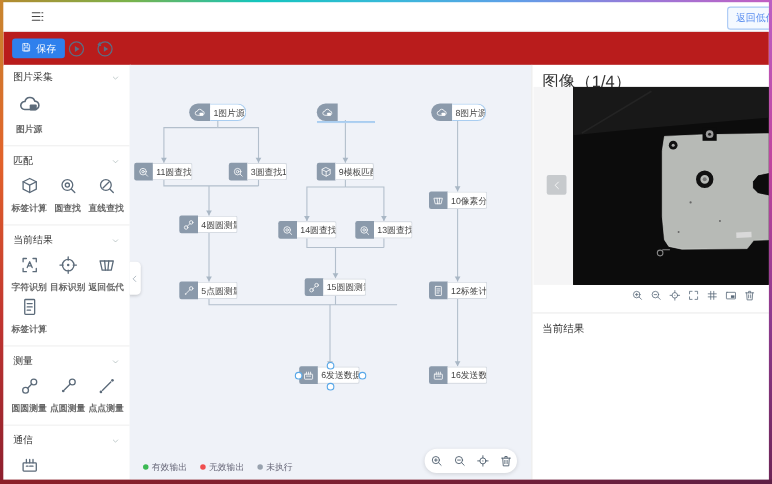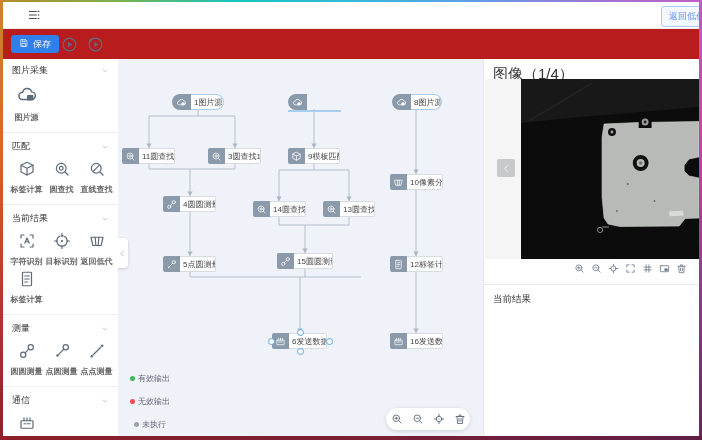--- a/index.html
+++ b/index.html
@@ -32,21 +32,21 @@
   
   .canvas{position:absolute;left:115px;top:0;width:365px;bottom:0;background:#eff2f8;overflow:hidden;}
   .edges-svg{position:absolute;left:0;top:0;}
   .node{position:absolute;display:flex;height:16px;cursor:pointer;}
   .node .nicon{width:17px;height:16px;background:#8b9aab;color:#fff;display:flex;align-items:center;justify-content:center;border-radius:2px 0 0 2px;flex:none;}
   .node .nlabel{background:#fff;border:1px solid #d7dce3;border-left:none;font-size:8px;color:#444;display:flex;align-items:center;padding:0 3px;white-space:nowrap;flex:1;overflow:hidden;border-radius:0 2px 2px 0;}
   .node.pill .nicon{border-radius:8px 0 0 8px;width:19px;}
   .node.pill .nlabel{border-color:#a9cdf0;border-radius:0 8px 8px 0;}
   .handle{position:absolute;width:5px;height:5px;border:1px solid #57a7e8;background:#fff;border-radius:50%;z-index:3;}
   .collapse-tab{position:absolute;left:-2px;top:179px;width:12px;height:30px;background:#fff;border:none;border-radius:0 4px 4px 0;box-shadow:0 1px 3px rgba(0,0,0,.18);display:flex;align-items:center;justify-content:center;color:#8a97a5;padding:0;cursor:pointer;z-index:4;}
-  .legend{position:absolute;left:12px;bottom:6px;display:flex;gap:12px;font-size:8px;color:#667;align-items:center;flex-direction:column;}
+  .legend{position:absolute;left:12px;bottom:6px;display:flex;gap:12px;font-size:8px;color:#667;align-items:center;}
   .legend .li{display:flex;align-items:center;}
   .legend .dot{width:5px;height:5px;border-radius:50%;display:inline-block;margin-right:3px;}
   .canvas-controls{position:absolute;right:13px;bottom:6px;width:84px;height:22px;background:#fff;border-radius:11px;box-shadow:0 1px 4px rgba(0,0,0,.14);display:flex;align-items:center;justify-content:space-around;color:#4a5a6a;z-index:4;}
   .cc-btn{background:none;border:none;padding:0;color:#4a5a6a;display:flex;cursor:pointer;}
   
   .rpanel{position:absolute;left:480px;top:0;right:0;bottom:0;background:#fff;border-left:1px solid #e8e8e8;}
   .rp-header{font-size:15px;color:#333;padding:6px 0 0 9px;}
   .rp-image{position:absolute;top:20px;left:1px;right:0;height:180px;display:flex;}
   .rp-image-left{width:36px;background:#f5f5f6;position:relative;}
   .nav-arrow{position:absolute;left:12px;top:80px;width:18px;height:18px;background:#c7cacd;border-radius:2px;color:#fff;display:flex;align-items:center;justify-content:center;border:none;padding:0;cursor:pointer;}

